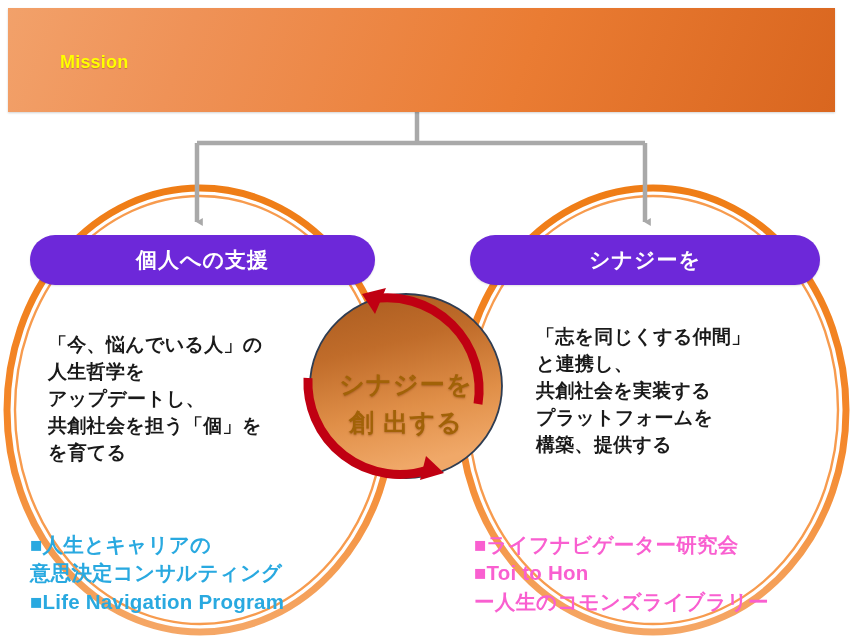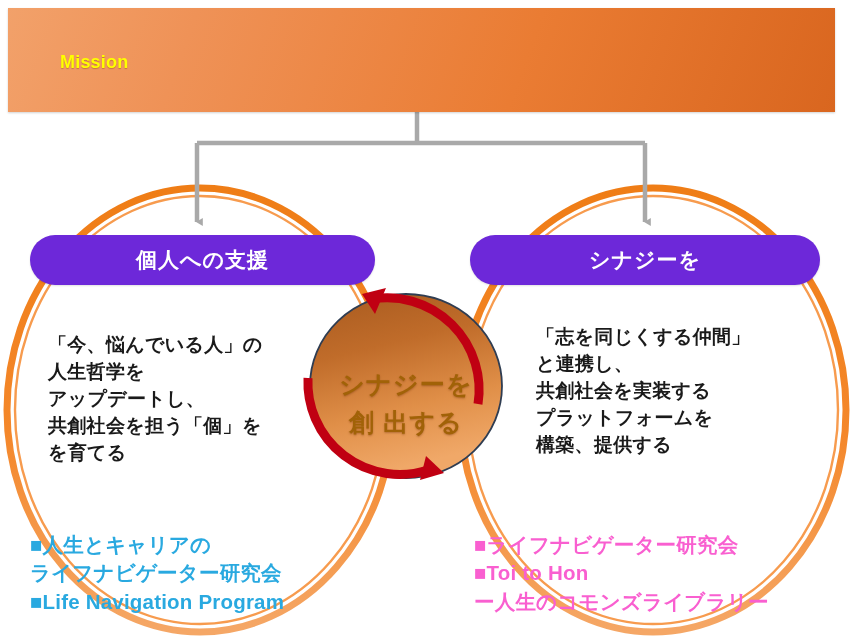--- a/index.html
+++ b/index.html
@@ -202,18 +202,18 @@
 <div class="lobe-text lobe-text-right">「志を同じくする仲間」
 と連携し、
 共創社会を実装する
 プラットフォームを
 構築、提供する</div>
 
 <div class="synergy-text">シナジーを
 創 出する</div>
 
 <div class="program-list program-left">■人生とキャリアの
-  ライフナビゲーター研究会
+  意思決定コンサルティング
 ■Life Navigation Program</div>
 
 <div class="program-list program-right">■ライフナビゲーター研究会
 ■Toi to Hon
   ー人生のコモンズライブラリー</div>
 
 </body></html>

